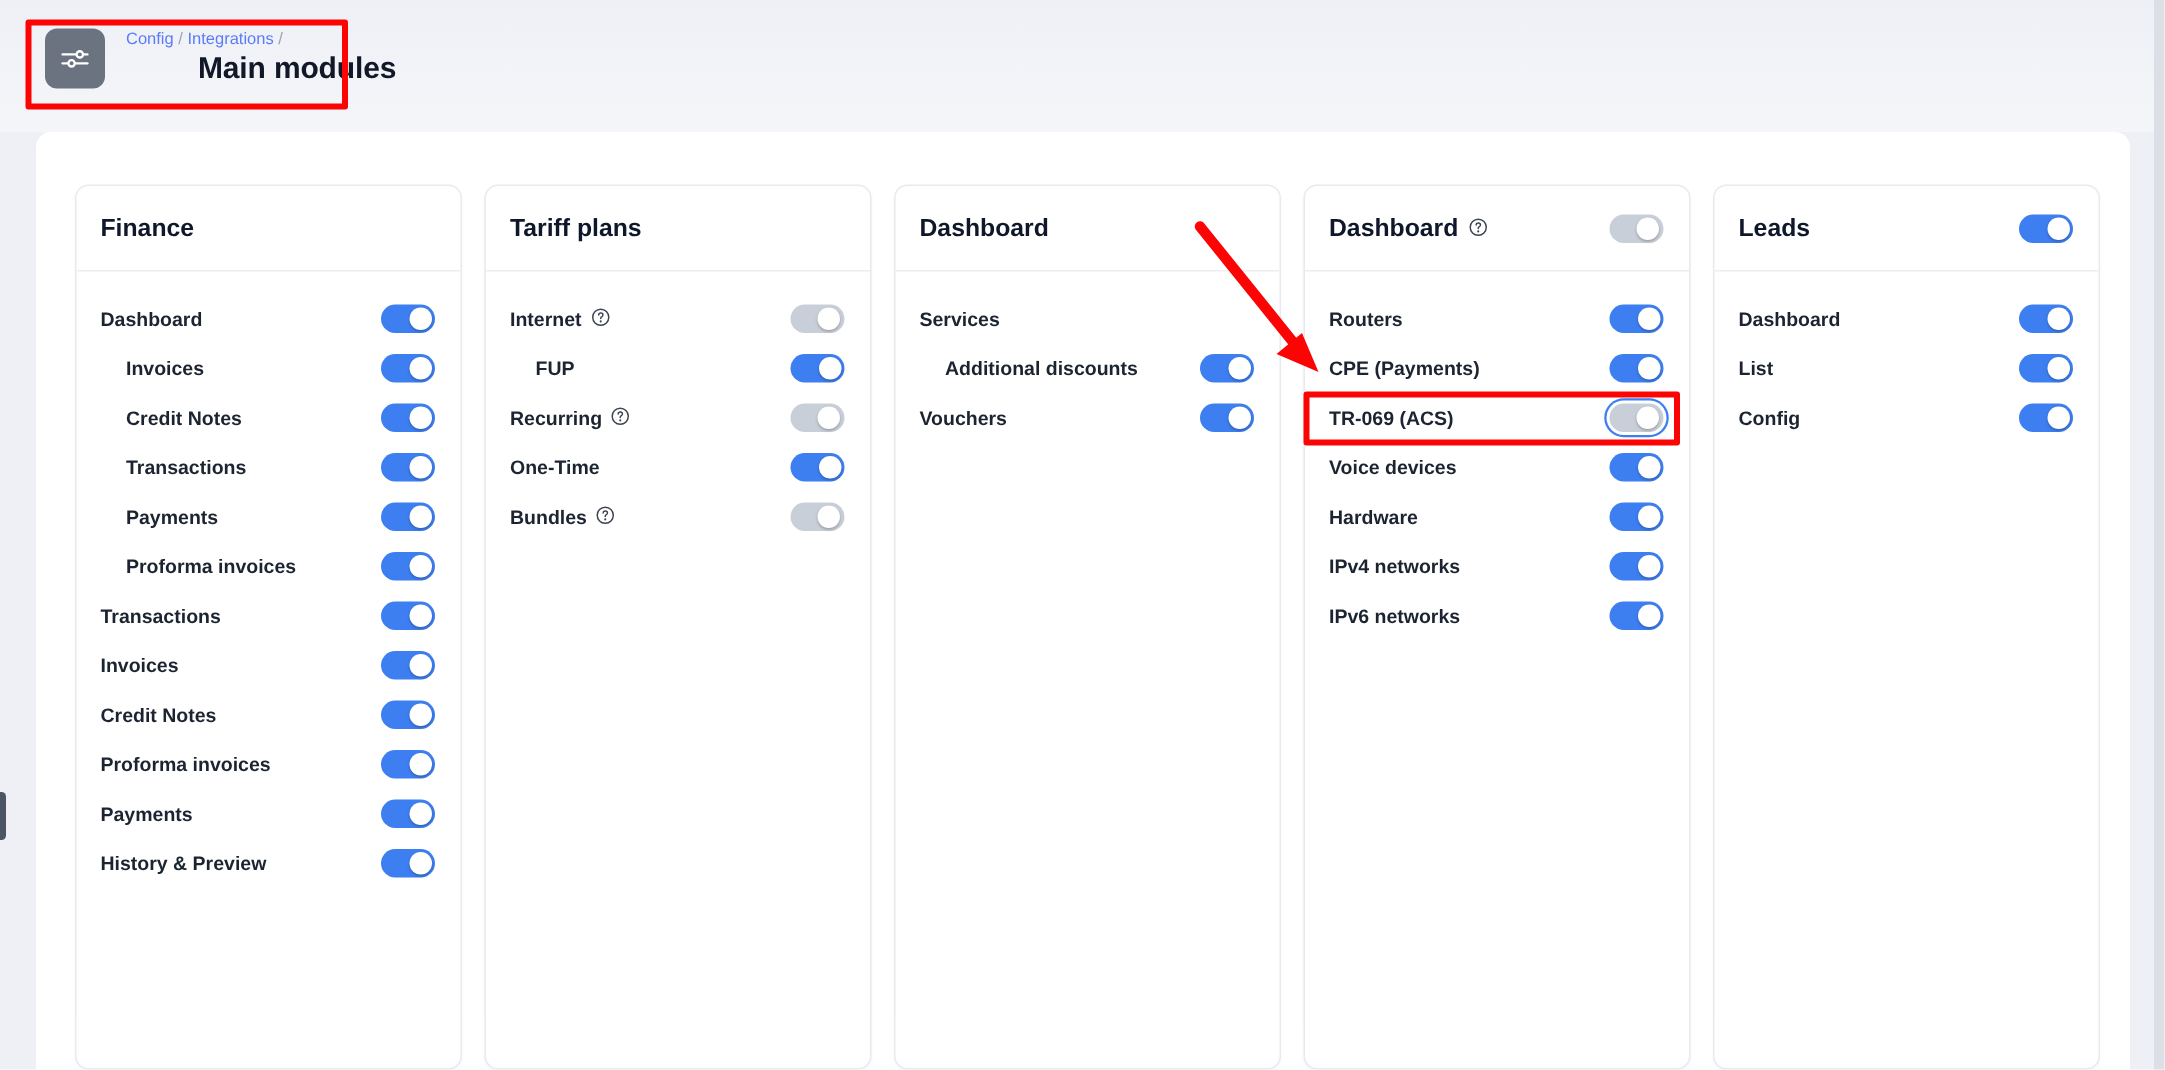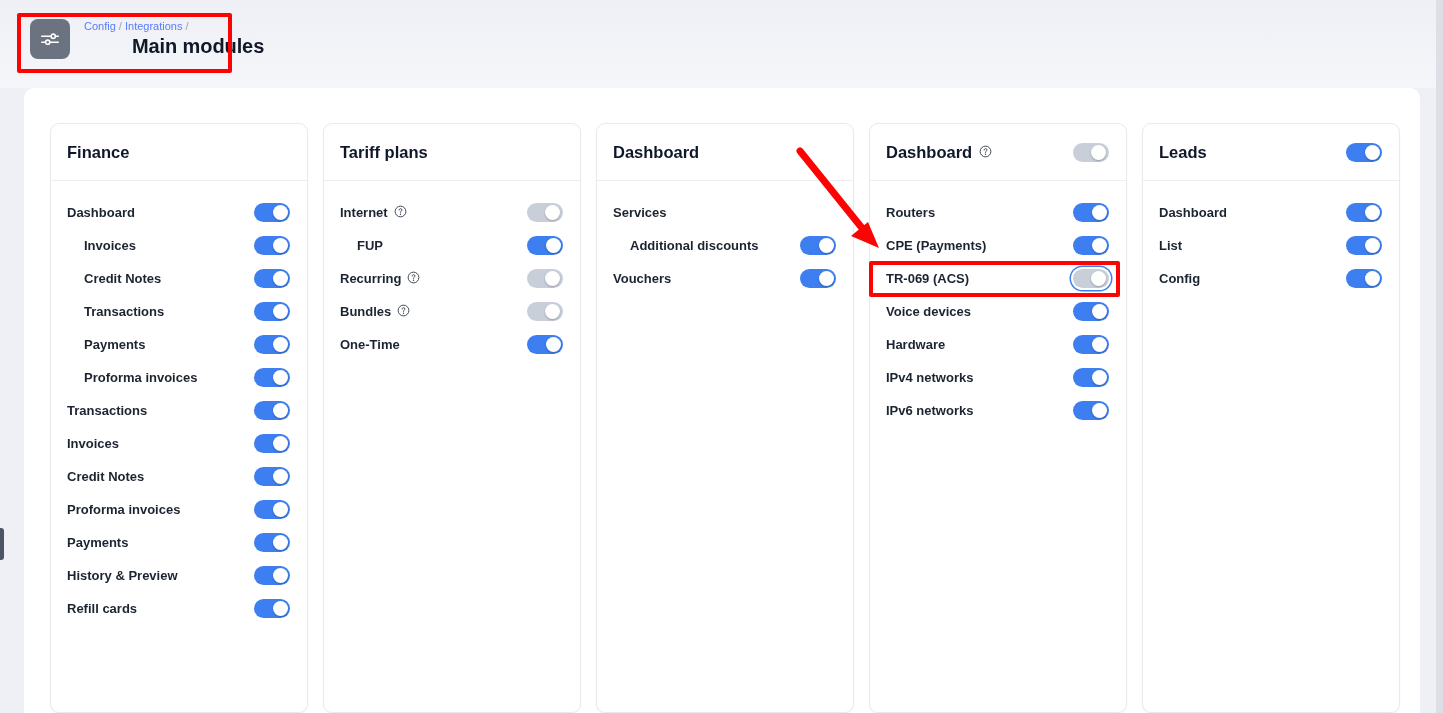--- a/index.html
+++ b/index.html
@@ -381,28 +381,20 @@
               </div>
             </div>
             <div class="row">
               <div class="row-label">
                 <span>History &amp; Preview</span>
               </div>
               <div class="switch on">
                 <span class="knob"></span>
               </div>
             </div>
-            <div class="row">
-              <div class="row-label">
-                <span>Refill cards</span>
-              </div>
-              <div class="switch on">
-                <span class="knob"></span>
-              </div>
-            </div>
           </div>
         </div>
         <div class="card">
           <div class="card-head">
             <div class="card-title">
               <span>Tariff plans</span>
             </div>
           </div>
           <div class="card-body">
             <div class="row">
@@ -434,36 +426,36 @@
                   <path d="M6.3 6.2c0-1 .8-1.7 1.8-1.7s1.7.7 1.7 1.6c0 .8-.5 1.2-1.1 1.6-.5.3-.7.6-.7 1.1v.3" fill="none" stroke="#3d4450" stroke-width="1.2" stroke-linecap="round"></path>
                   <circle cx="8" cy="11.4" r=".85" fill="#3d4450"></circle>
                 </svg>
               </div>
               <div class="switch off">
                 <span class="knob"></span>
               </div>
             </div>
             <div class="row">
               <div class="row-label">
+                <span>One-Time</span>
+              </div>
+              <div class="switch on">
+                <span class="knob"></span>
+              </div>
+            </div>
+            <div class="row">
+              <div class="row-label">
                 <span>Bundles</span>
                 <svg viewBox="0 0 16 16" class="help-icon">
                   <circle cx="8" cy="8" r="6.6" fill="none" stroke="#3d4450" stroke-width="1.2"></circle>
                   <path d="M6.3 6.2c0-1 .8-1.7 1.8-1.7s1.7.7 1.7 1.6c0 .8-.5 1.2-1.1 1.6-.5.3-.7.6-.7 1.1v.3" fill="none" stroke="#3d4450" stroke-width="1.2" stroke-linecap="round"></path>
                   <circle cx="8" cy="11.4" r=".85" fill="#3d4450"></circle>
                 </svg>
               </div>
               <div class="switch off">
-                <span class="knob"></span>
-              </div>
-            </div>
-            <div class="row">
-              <div class="row-label">
-                <span>One-Time</span>
-              </div>
-              <div class="switch on">
                 <span class="knob"></span>
               </div>
             </div>
           </div>
         </div>
         <div class="card">
           <div class="card-head">
             <div class="card-title">
               <span>Dashboard</span>
             </div>

